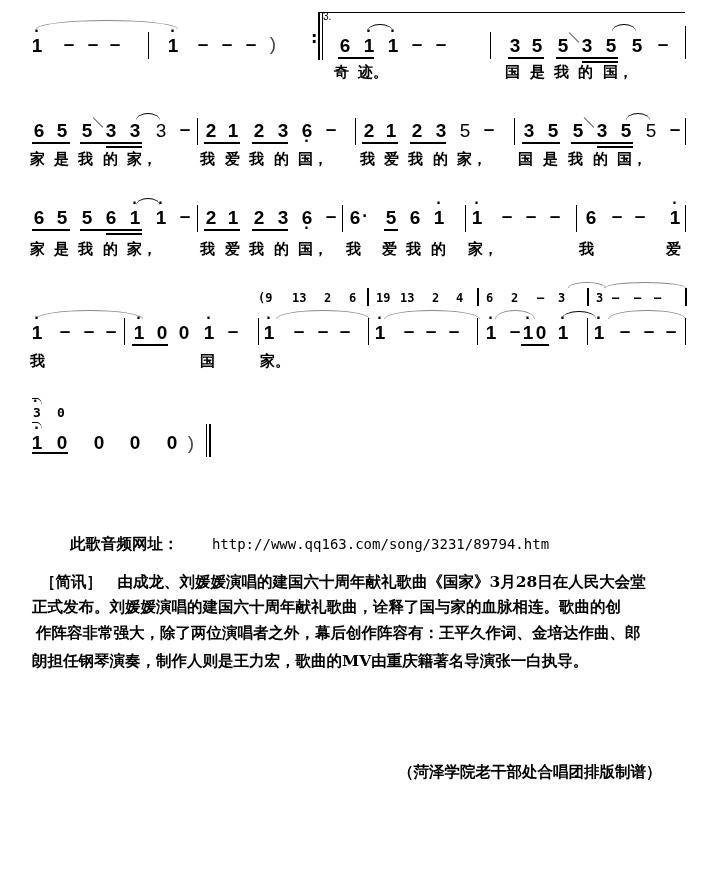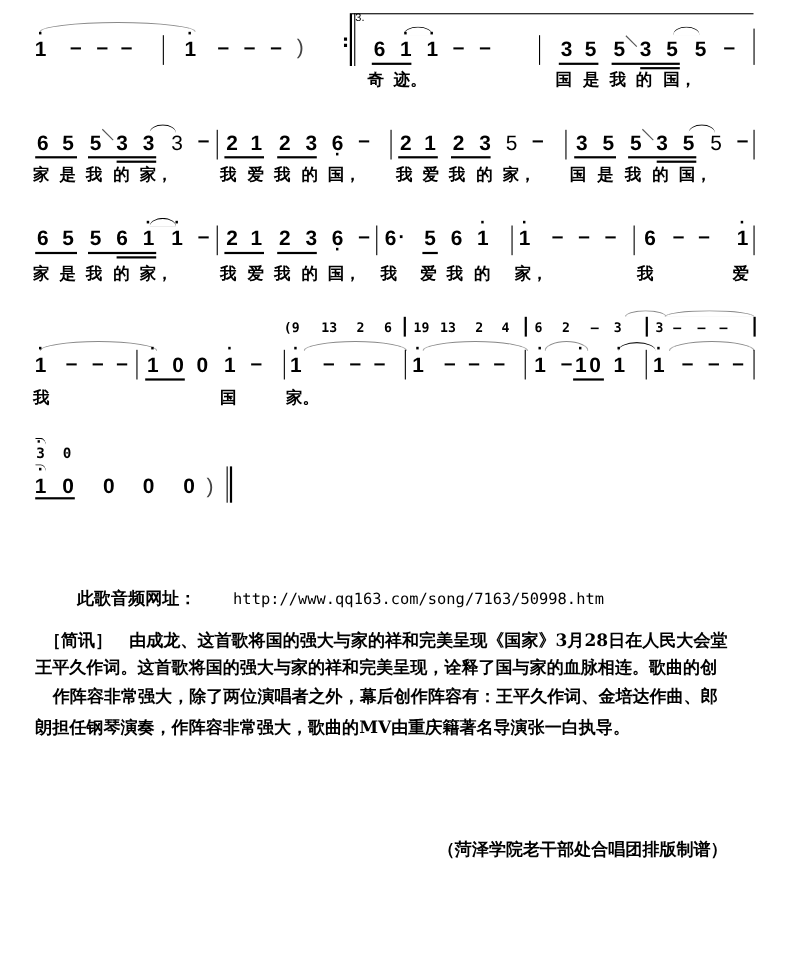--- a/index.html
+++ b/index.html
@@ -293,23 +293,23 @@
   <span class="n" style="left:92px;top:433px;">0</span>
   <span class="n" style="left:128px;top:433px;">0</span>
   <span class="n" style="left:165px;top:433px;">0</span>
   <span class="n" style="left:184px;top:433px;font-weight:normal;color:#444;">)</span>
   <div class="bar" style="left:206px;top:424px;height:33px;width:1px;"></div>
   <div class="bar" style="left:209px;top:424px;height:33px;width:2px;"></div>
 </div>
 
 <div class="prose" style="left:70px;top:531px;">
   <span style="font-family:Liberation Serif, serif;">此歌音频网址：</span>
-  <span class="link" style="margin-left:28px;">http://www.qq163.com/song/7163/50998.htm</span>
-</div>
-
-<div>
-  <div class="prose" style="left:40px;top:569px;">［简讯］　由成龙、这首歌将国的强大与家的祥和完美呈现《国家》3月28日在人民大会堂</div>
-  <div class="prose" style="left:32px;top:594px;">王平久作词。这首歌将国的强大与家的祥和完美呈现，诠释了国与家的血脉相连。歌曲的创</div>
-  <div class="prose" style="left:48px;top:620px;">作阵容非常强大，除了两位演唱者之外，幕后创作阵容有：王平久作词、金培达作曲、郎</div>
-  <div class="prose" style="left:32px;top:648px;">朗担任钢琴演奏，作阵容非常强大，歌曲的MV由重庆籍著名导演张一白执导。</div>
+  <span class="link" style="margin-left:28px;">http://www.qq163.com/song/3231/89794.htm</span>
+</div>
+
+<div>
+  <div class="prose" style="left:40px;top:569px;">［简讯］　由成龙、刘媛媛演唱的建国六十周年献礼歌曲《国家》3月28日在人民大会堂</div>
+  <div class="prose" style="left:32px;top:594px;">正式发布。刘媛媛演唱的建国六十周年献礼歌曲，诠释了国与家的血脉相连。歌曲的创</div>
+  <div class="prose" style="left:36px;top:620px;">作阵容非常强大，除了两位演唱者之外，幕后创作阵容有：王平久作词、金培达作曲、郎</div>
+  <div class="prose" style="left:32px;top:648px;">朗担任钢琴演奏，制作人则是王力宏，歌曲的MV由重庆籍著名导演张一白执导。</div>
 </div>
 
 <div class="prose" style="left:398px;top:759px;">（菏泽学院老干部处合唱团排版制谱）</div>
 
 </body></html>

